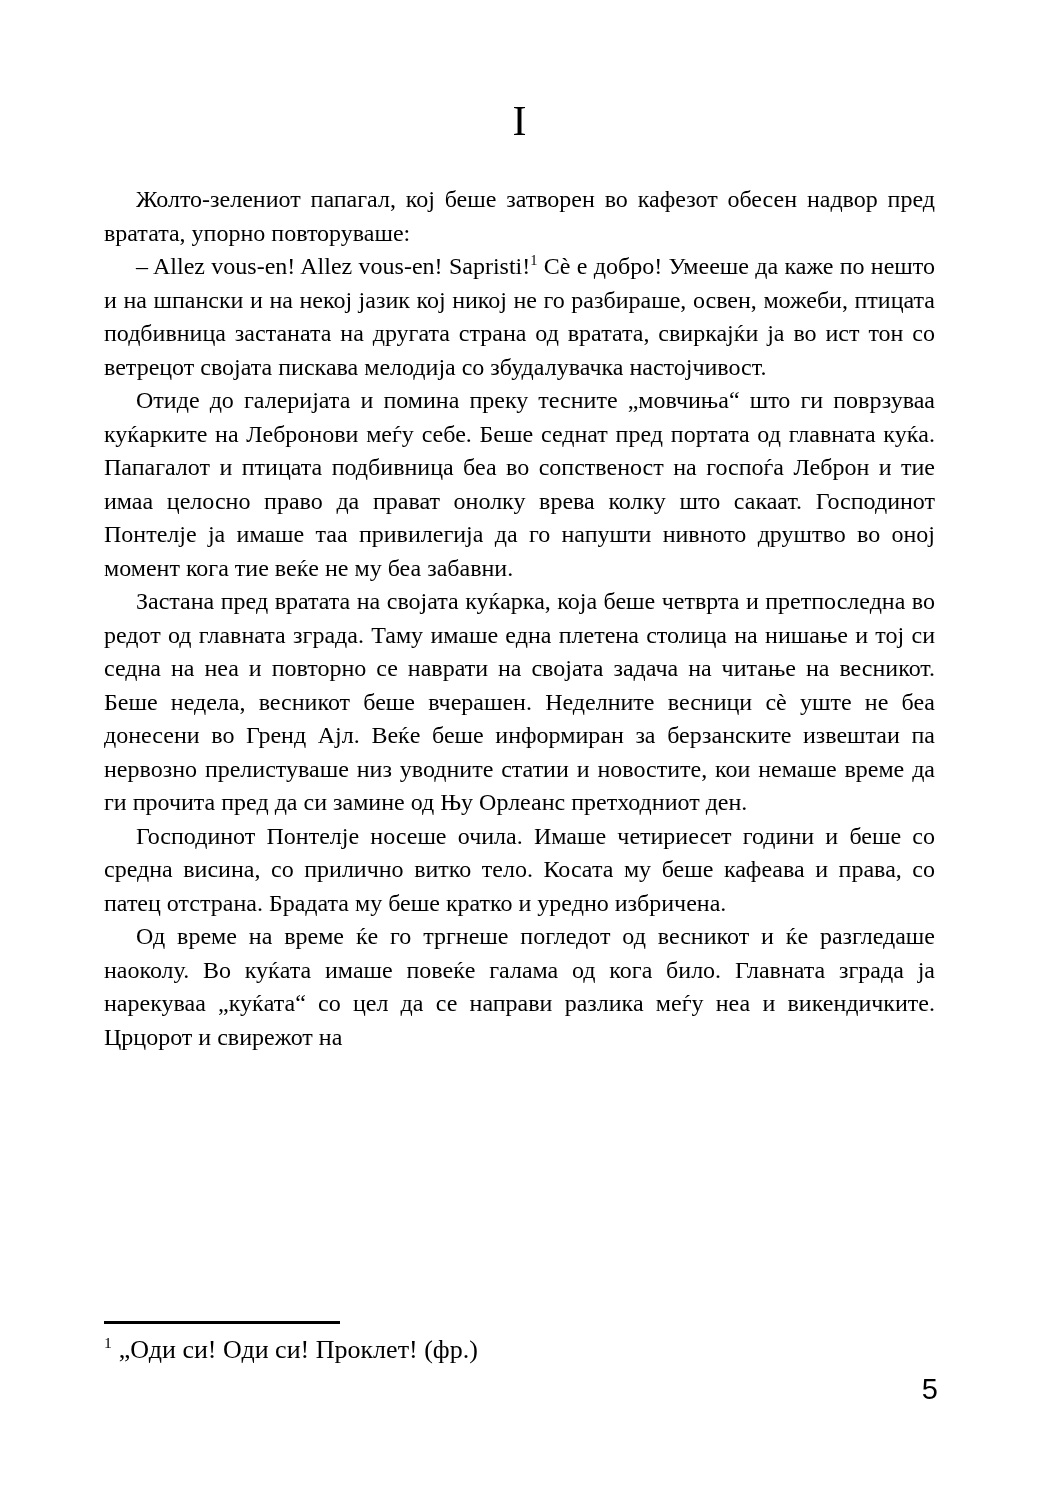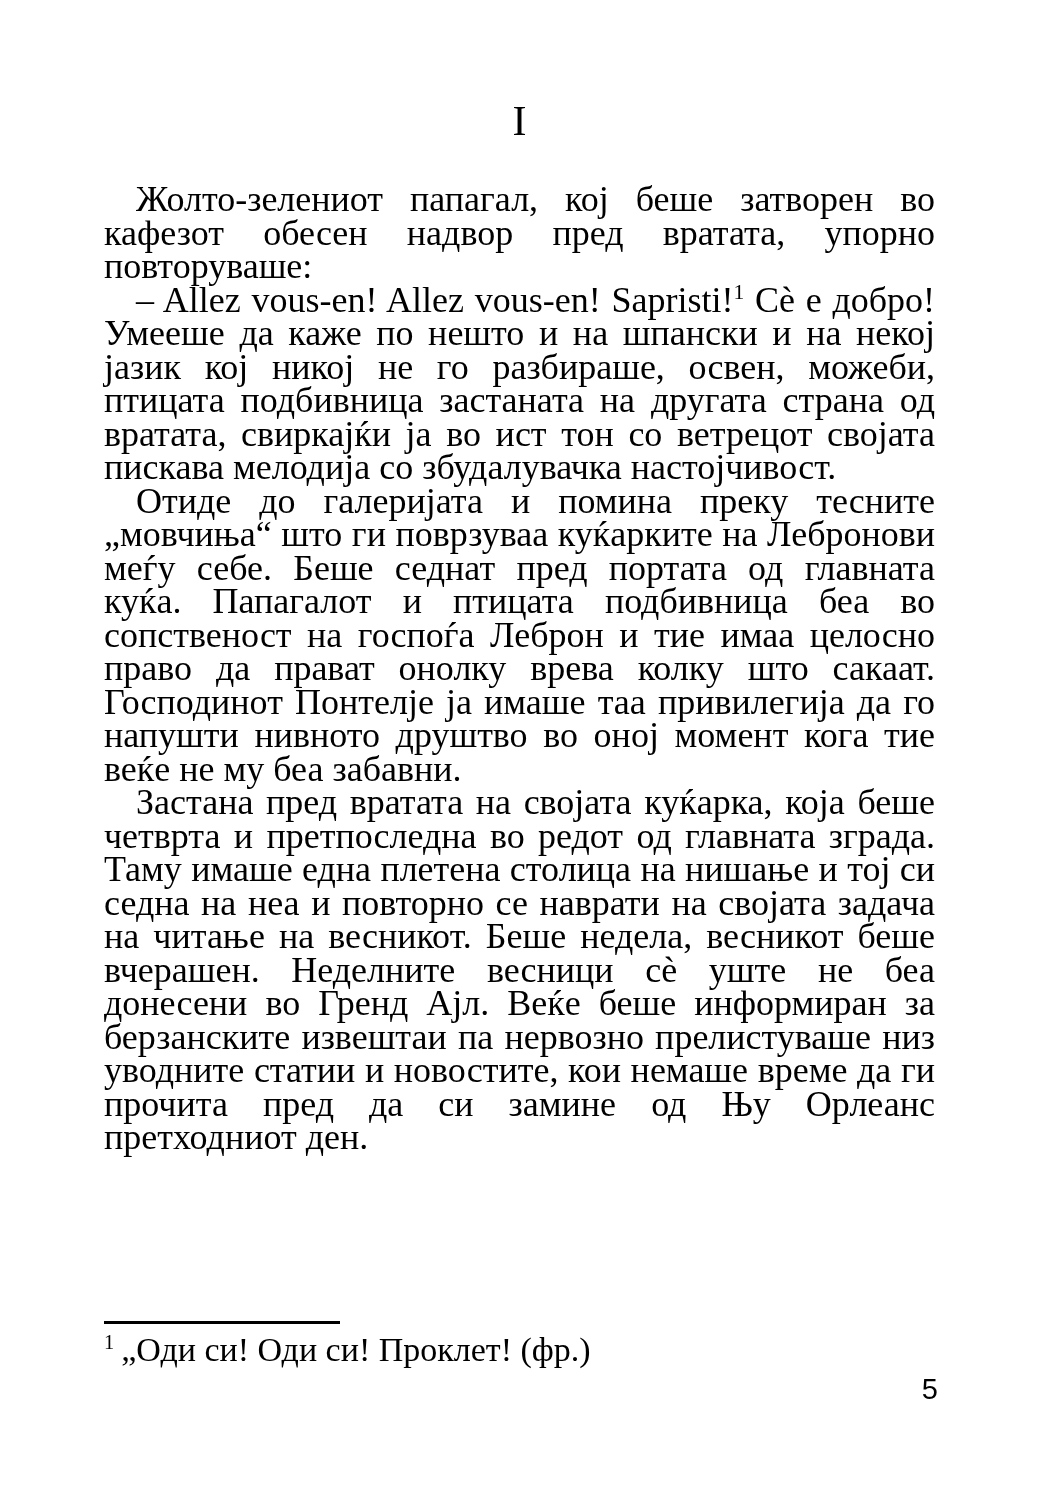--- a/index.html
+++ b/index.html
@@ -24,21 +24,21 @@
     text-align: center;
     font-size: 42px;
     line-height: 1;
     font-weight: normal;
   }
   .body-text {
     position: absolute;
     top: 183px;
     left: 104px;
     width: 831px;
-    font-size: 36px;
+    font-size: 24px;
     line-height: 33.5px;
     text-align: justify;
   }
   .body-text p {
     margin: 0;
     padding: 0;
     text-indent: 32px;
   }
   .italic { }
   sup {
@@ -53,21 +53,21 @@
     width: 831px;
   }
   .footnote-rule {
     width: 236px;
     height: 0;
     border-top: 3px solid #000000;
     margin: 0 0 10px 0;
   }
   .footnote {
     margin: 0;
-    font-size: 34px;
+    font-size: 26px;
     line-height: 31px;
     text-align: left;
   }
   .footnote sup { margin-right: 7px; }
   .page-number {
     position: absolute;
     top: 1374px;
     left: 104px;
     width: 834px;
     text-align: right;
@@ -81,20 +81,22 @@
 
 <div class="page">
 
   <div class="chapter-heading">I</div>
 
   <div class="body-text">
       <p><span>Жолто-зелениот папагал, кој беше затворен во кафезот обесен надвор пред вратата, упорно повторуваше:</span></p>
       <p><span>– </span><span class="italic">Allez vous-en! Allez vous-en! Sapristi!</span><sup class="italic">1</sup><span> Сè е добро! Умееше да каже по нешто и на шпански и на некој јазик кој никој не го разбираше, освен, можеби, птицата подбивница застаната на другата страна од вратата, свиркајќи ја во ист тон со ветрецот својата пискава мелодија со збудалувачка настојчивост.</span></p>
       <p><span>Отиде до галеријата и помина преку тесните „мовчиња“ што ги поврзуваа куќарките на Лебронови меѓу себе. Беше седнат пред портата од главната куќа. Папагалот и птицата подбивница беа во сопственост на госпоѓа Леброн и тие имаа целосно право да прават онолку врева колку што сакаат. Господинот Понтелје ја имаше таа привилегија да го напушти нивното друштво во оној момент кога тие веќе не му беа забавни.</span></p>
       <p><span>Застана пред вратата на својата куќарка, која беше четврта и претпоследна во редот од главната зграда. Таму имаше една плетена столица на нишање и тој си седна на неа и повторно се наврати на својата задача на читање на весникот. Беше недела, весникот беше вчерашен. Неделните весници сè уште не беа донесени во Гренд Ајл. Веќе беше информиран за берзанските извештаи па нервозно прелистуваше низ уводните статии и новостите, кои немаше време да ги прочита пред да си замине од Њу Орлеанс претходниот ден.</span></p>
+      <p><span>Господинот Понтелје носеше очила. Имаше четириесет години и беше со средна висина, со прилично витко тело. Косата му беше кафеава и права, со патец отстрана. Брадата му беше кратко и уредно избричена.</span></p>
+      <p><span>Од време на време ќе го тргнеше погледот од весникот и ќе разгледаше наоколу. Во куќата имаше повеќе галама од кога било. Главната зграда ја нарекуваа „куќата“ со цел да се направи разлика меѓу неа и викендичките. Црцорот и свирежот на</span></p>
     </div>
 
   <div class="footnote-area">
     <div class="footnote-rule"></div>
     <p class="footnote"><sup>1</sup><span>„Оди си! Оди си! Проклет! (фр.)</span></p>
   </div>
 
   <div class="page-number">5</div>
 
 </div>

